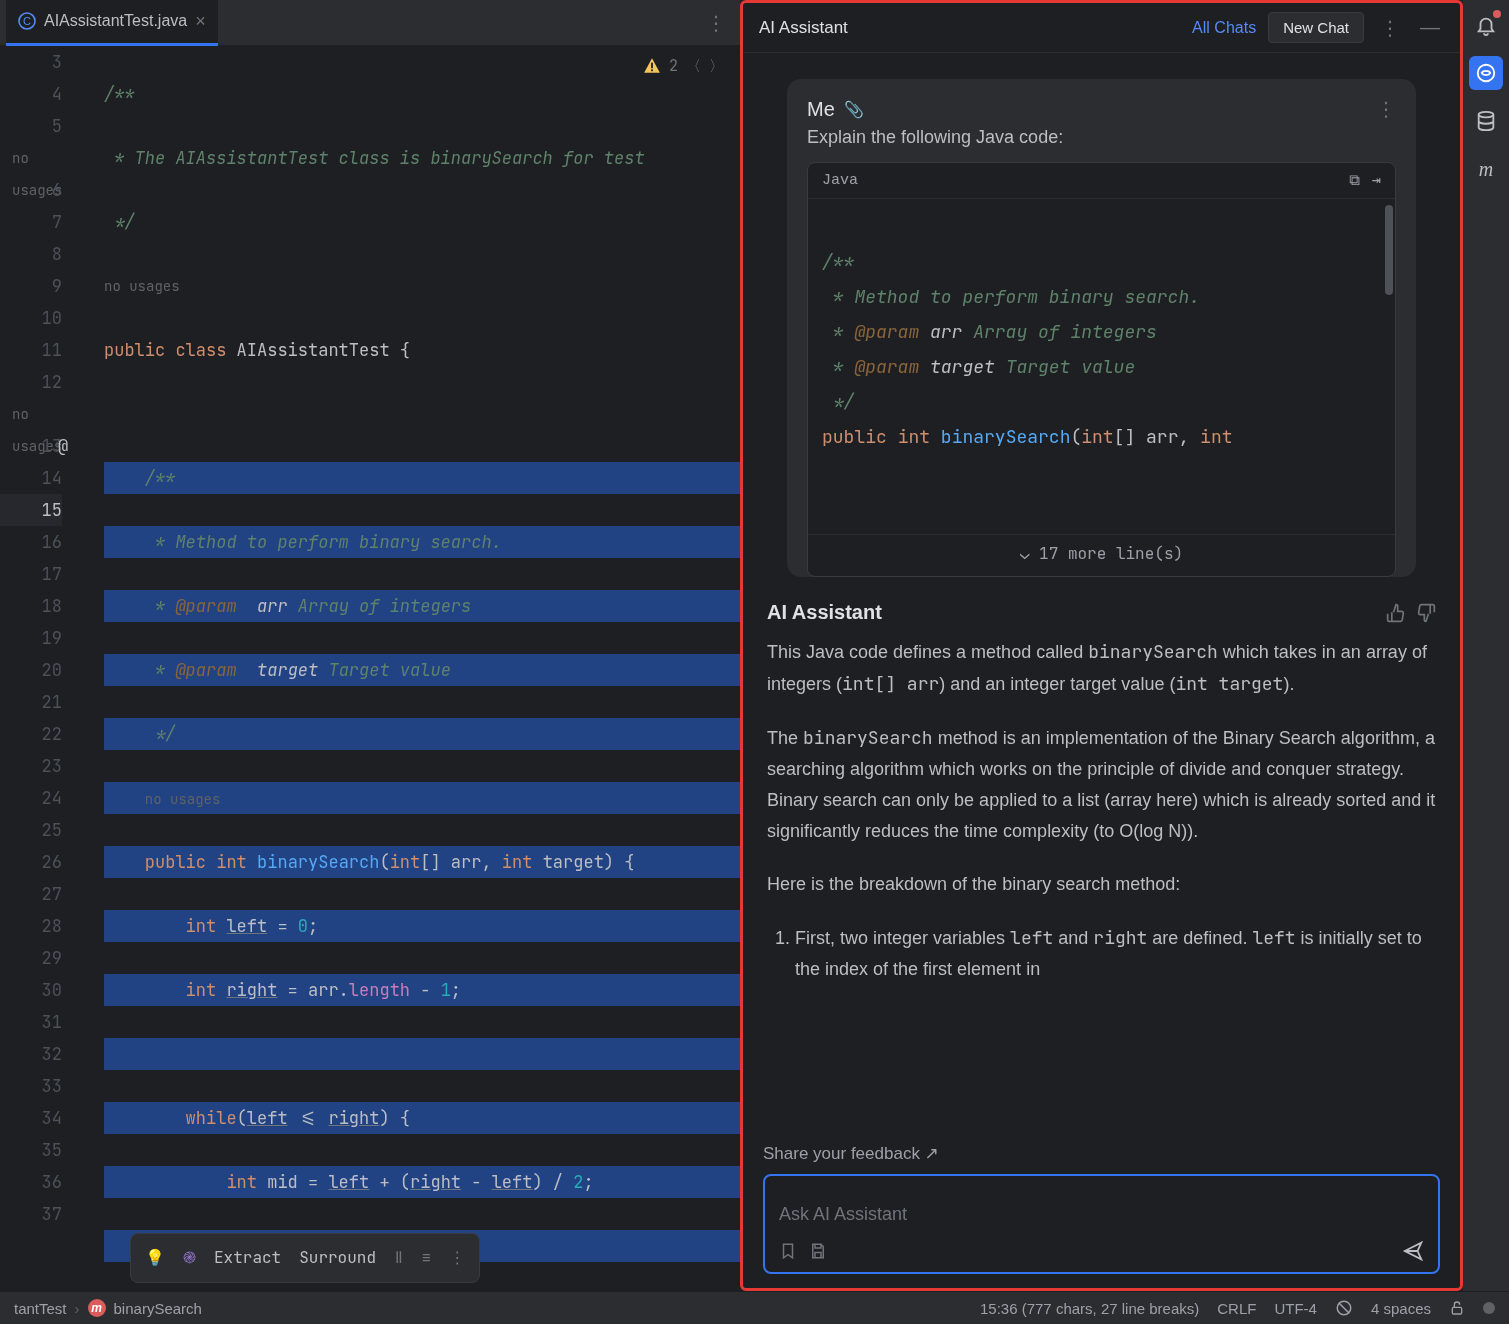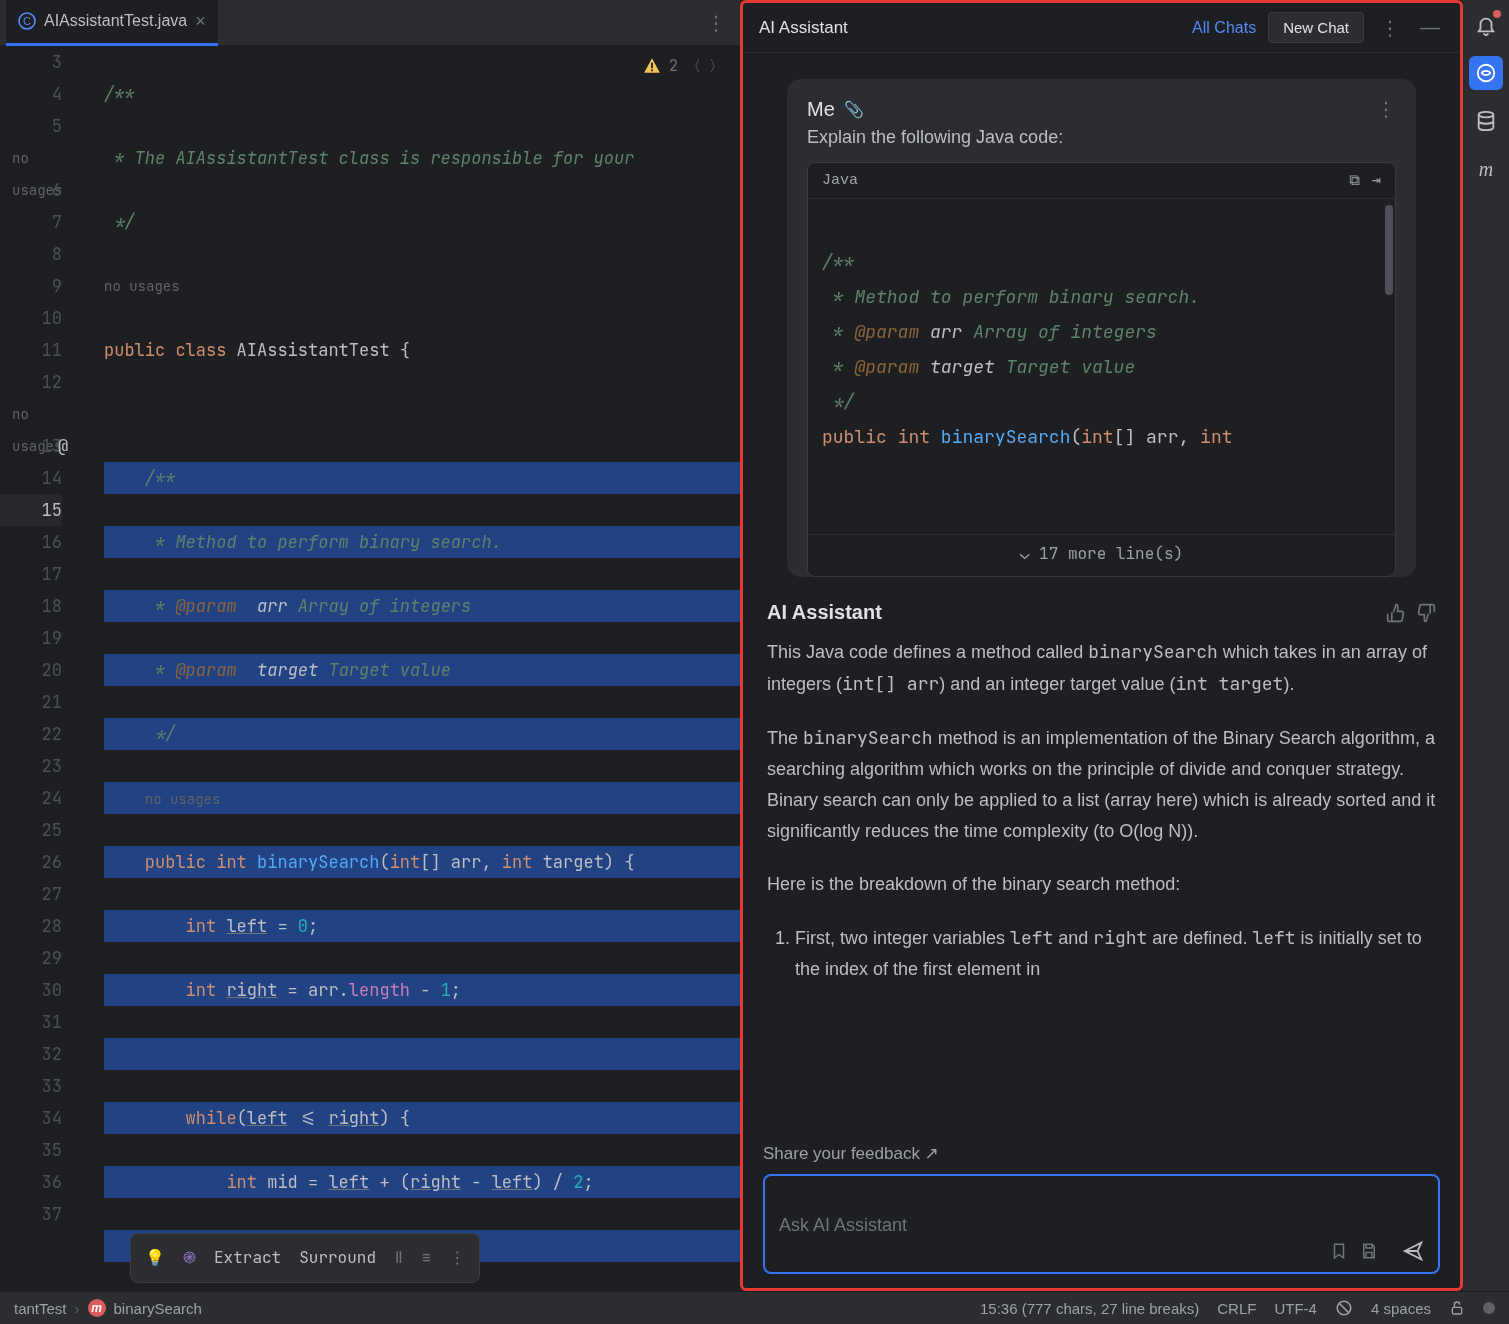--- a/index.html
+++ b/index.html
@@ -62,21 +62,21 @@
 .code-more { text-align: center; padding: 8px 0 12px 0; color: #9da0a8; font-size: 16px; border-top: 1px solid #2b2d30;}
 .msg-ai-head { display: flex; align-items: center; font-size: 20px; color: #dfe1e5; margin-bottom: 12px; font-weight: 600;}
 .msg-ai-head .spacer { flex: 1; }
 .thumb { color: #6f737a; cursor: pointer; margin-left: 10px; }
 .msg-ai-body { font-size: 18px; line-height: 31px; color: #bcbec4; }
 .msg-ai-body p { margin-bottom: 22px; }
 .msg-ai-body code { font-family: "JetBrains Mono","Consolas",monospace; color: #bcbec4; }
 .msg-ai-body ol { padding-left: 28px; }
 .ai-footer { padding: 0 20px 14px 20px; }
 .feedback { text-align: left; color: #9da0a8; font-size: 17px; padding: 6px 8px 10px 0; cursor: pointer;}
-.ai-input { border: 2px solid #3574f0; border-radius: 8px; padding: 12px 14px 10px 14px; min-height: 100px; display: flex; flex-direction: row;}
+.ai-input { border: 2px solid #3574f0; border-radius: 8px; padding: 12px 14px 10px 14px; min-height: 100px; display: flex; flex-direction: column;}
 .ai-input input { background: transparent; border: none; color: #bcbec4; font-size: 18px; outline: none; flex: 1;}
 .ai-input input::placeholder { color: #6f737a; }
 .ai-input-row { display: flex; align-items: center; margin-top: auto; color: #6f737a; gap: 12px;}
 .ai-input-row .spacer { flex: 1; }
 .right-rail { width: 46px; background: #2b2d30; display: flex; flex-direction: column; align-items: center; padding-top: 8px; gap: 14px;}
 .rail-btn { width: 34px; height: 34px; display: flex; align-items: center; justify-content: center; border-radius: 6px; color: #bcbec4; cursor: pointer; position: relative;}
 .rail-btn.active { background: #3574f0; color: #fff; }
 .rail-dot { position: absolute; top: 2px; right: 2px; width: 8px; height: 8px; background: #db5c5c; border-radius: 50%; }
 .status-bar { height: 33px; background: #2b2d30; display: flex; align-items: center; padding: 0 14px; font-size: 15px; color: #9da0a8; gap: 18px; border-top: 1px solid #1e1f22;}
 .status-bar .crumb { display: flex; align-items: center; gap: 8px; }
@@ -152,21 +152,21 @@
           <div>32</div>
           <div>33</div>
           <div>34</div>
           <div>35</div>
           <div>36</div>
           <div>37</div>
       </div>
 
       <div class="code-lines">
 <span class="cl"><span class="c-comment">/**</span></span>
-<span class="cl"><span class="c-comment"> * The AIAssistantTest class is responsible for your</span></span>
+<span class="cl"><span class="c-comment"> * The AIAssistantTest class is binarySearch for test</span></span>
 <span class="cl"><span class="c-comment"> */</span></span>
 <span class="cl inlay">no usages</span>
 <span class="cl"><span class="c-kw">public</span> <span class="c-kw">class</span> <span class="c-class">AIAssistantTest</span><span> {</span></span>
 <span class="cl"></span>
 <span class="cl sel">    <span class="c-comment">/**</span></span>
 <span class="cl sel">    <span class="c-comment"> * Method to perform binary search.</span></span>
 <span class="cl sel">    <span class="c-comment"> * </span><span class="c-paramdoc">@param</span><span class="c-comment"> </span><span style="color:#bcbec4;font-style:italic"> arr </span><span class="c-comment">Array of integers</span></span>
 <span class="cl sel">    <span class="c-comment"> * </span><span class="c-paramdoc">@param</span><span class="c-comment"> </span><span style="color:#bcbec4;font-style:italic"> target </span><span class="c-comment">Target value</span></span>
 <span class="cl sel">    <span class="c-comment"> */</span></span>
 <span class="cl sel">    <span class="inlay">no usages</span></span>

